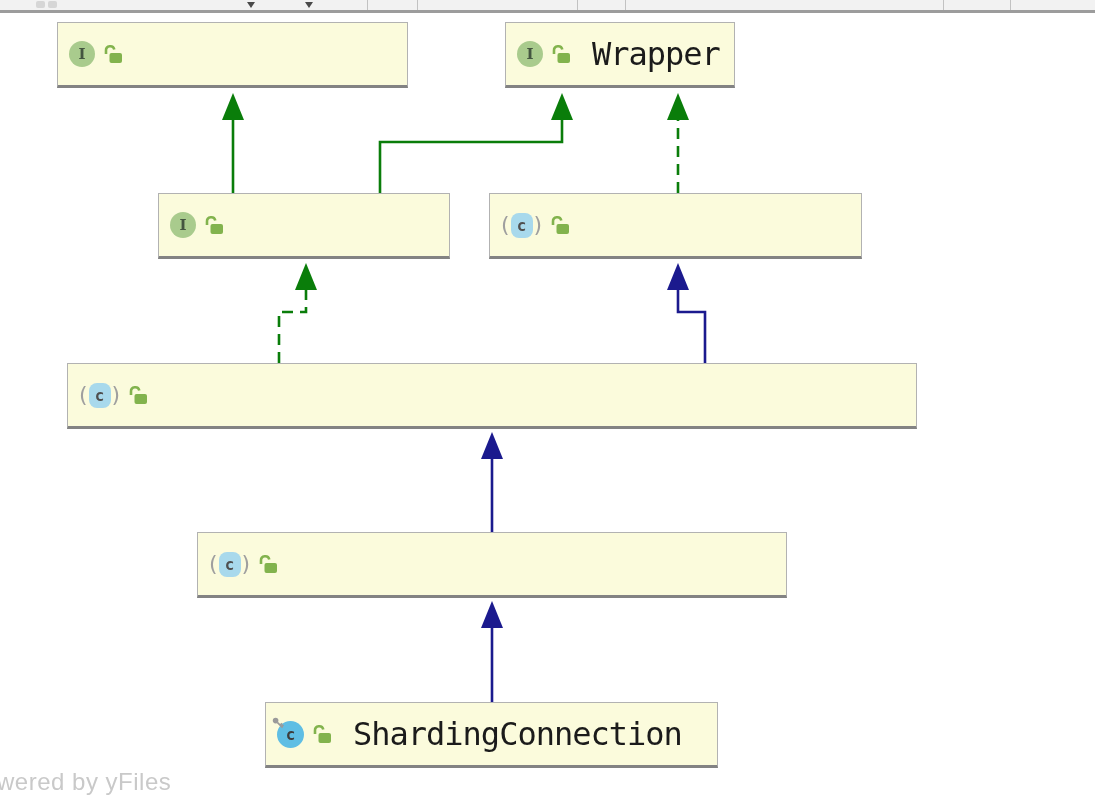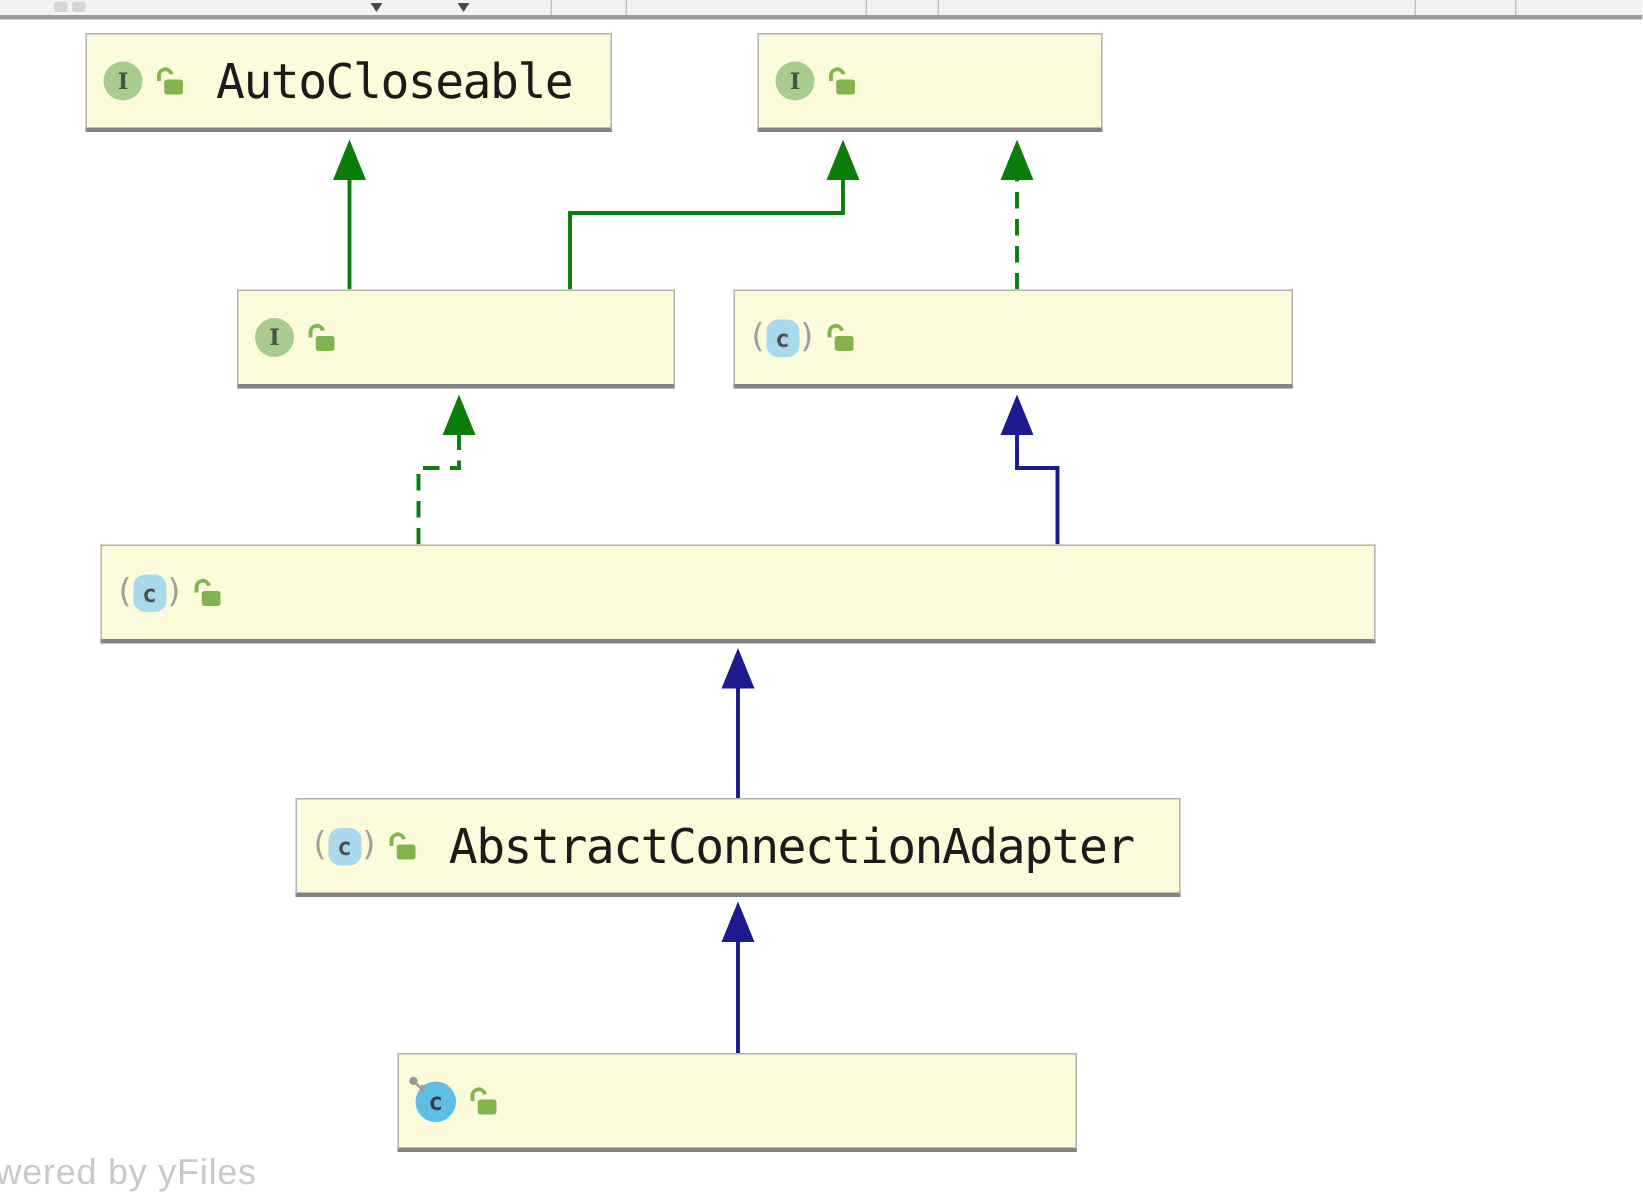--- a/index.html
+++ b/index.html
@@ -88,30 +88,30 @@
 
 <div id="nodes">
     <div class="node" style="left: 57px; top: 22px; width: 351px; height: 66px;">
       <span class="icon-wrap">
         <span class="iface-circle">I</span>
       </span>
       <span class="lock"><svg width="20" height="22" viewBox="0 0 20 22">
           <path d="M3 11 V7.5 a4.2 4.2 0 0 1 8.3 -1" fill="none" stroke="#82b34d" stroke-width="2.6"></path>
           <rect x="6.5" y="10" width="12.5" height="10" rx="2" fill="#82b34d"></rect>
         </svg></span>
-      <span class="label">AutoCloseable</span>
     </div>
     <div class="node" style="left: 505px; top: 22px; width: 230px; height: 66px;">
       <span class="icon-wrap">
         <span class="iface-circle">I</span>
       </span>
       <span class="lock"><svg width="20" height="22" viewBox="0 0 20 22">
           <path d="M3 11 V7.5 a4.2 4.2 0 0 1 8.3 -1" fill="none" stroke="#82b34d" stroke-width="2.6"></path>
           <rect x="6.5" y="10" width="12.5" height="10" rx="2" fill="#82b34d"></rect>
         </svg></span>
+      <span class="label">Wrapper</span>
     </div>
     <div class="node" style="left: 158px; top: 193px; width: 292px; height: 66px;">
       <span class="icon-wrap">
         <span class="iface-circle">I</span>
       </span>
       <span class="lock"><svg width="20" height="22" viewBox="0 0 20 22">
           <path d="M3 11 V7.5 a4.2 4.2 0 0 1 8.3 -1" fill="none" stroke="#82b34d" stroke-width="2.6"></path>
           <rect x="6.5" y="10" width="12.5" height="10" rx="2" fill="#82b34d"></rect>
         </svg></span>
     </div>
@@ -140,29 +140,29 @@
     <div class="node" style="left: 197px; top: 532px; width: 590px; height: 66px;">
       <span class="icon-wrap">
         <span class="paren">(</span>
         <span class="abs-circle">c</span>
         <span class="paren">)</span>
       </span>
       <span class="lock"><svg width="20" height="22" viewBox="0 0 20 22">
           <path d="M3 11 V7.5 a4.2 4.2 0 0 1 8.3 -1" fill="none" stroke="#82b34d" stroke-width="2.6"></path>
           <rect x="6.5" y="10" width="12.5" height="10" rx="2" fill="#82b34d"></rect>
         </svg></span>
-      <span class="label">AbstractConnectionAdapter</span>
     </div>
     <div class="node" style="left: 265px; top: 702px; width: 453px; height: 66px;">
       <span class="icon-wrap">
         <span class="cls-circle"><span class="key-badge"><svg width="13" height="13" viewBox="0 0 13 13">
               <circle cx="3.6" cy="3.6" r="2.8" fill="#9a9a9a"></circle>
               <path d="M5.3 5.3 L10.6 10.6 M8.2 8.2 L10 6.4 M9.6 9.6 L11.4 7.8" stroke="#9a9a9a" stroke-width="1.7" fill="none"></path>
             </svg></span>c</span>
       </span>
       <span class="lock"><svg width="20" height="22" viewBox="0 0 20 22">
           <path d="M3 11 V7.5 a4.2 4.2 0 0 1 8.3 -1" fill="none" stroke="#82b34d" stroke-width="2.6"></path>
           <rect x="6.5" y="10" width="12.5" height="10" rx="2" fill="#82b34d"></rect>
         </svg></span>
+      <span class="label">ShardingConnection</span>
     </div>
   </div>
 
 <div class="watermark">wered by yFiles</div>
 
 </body></html>

